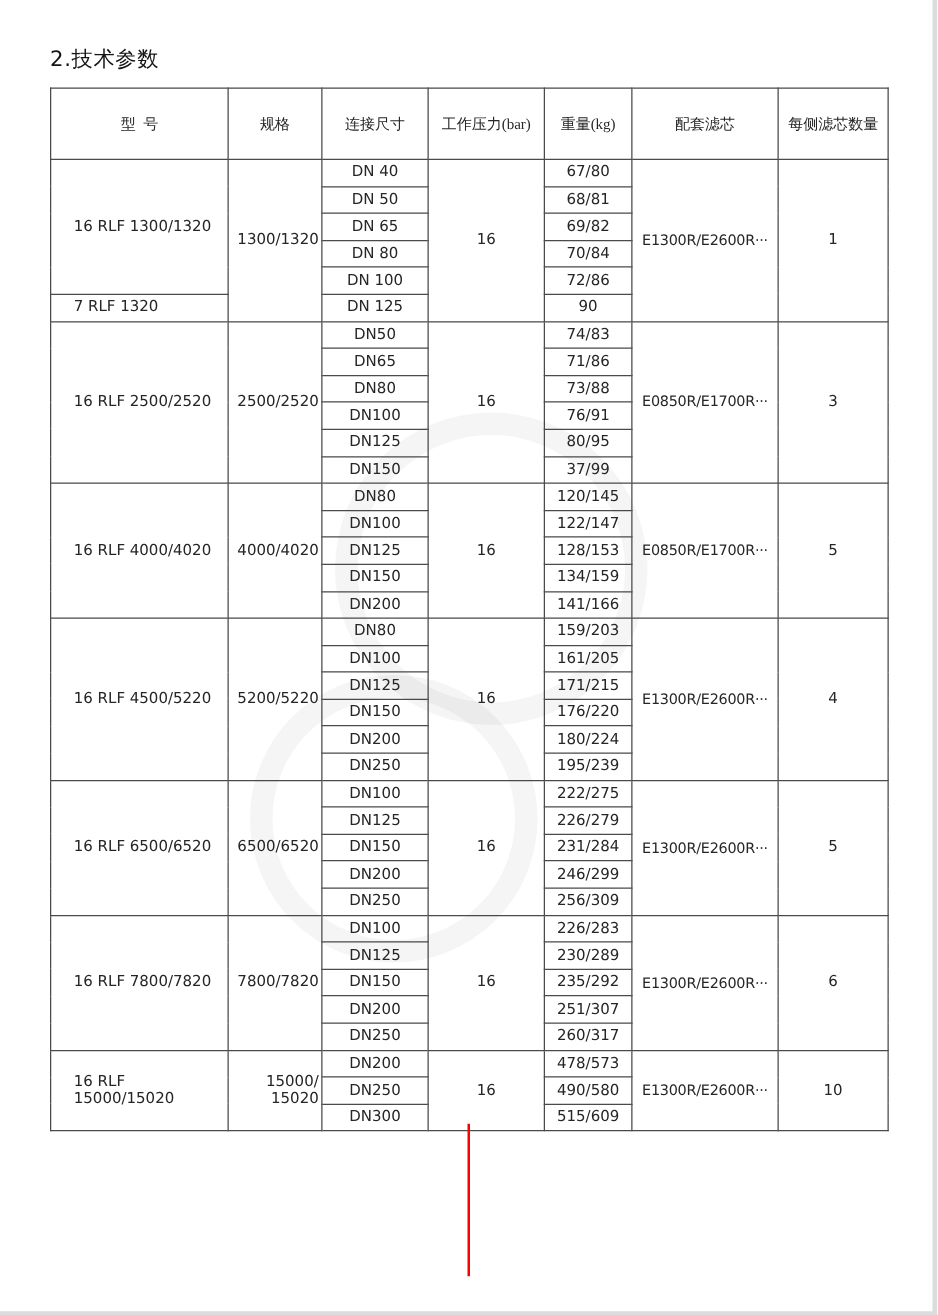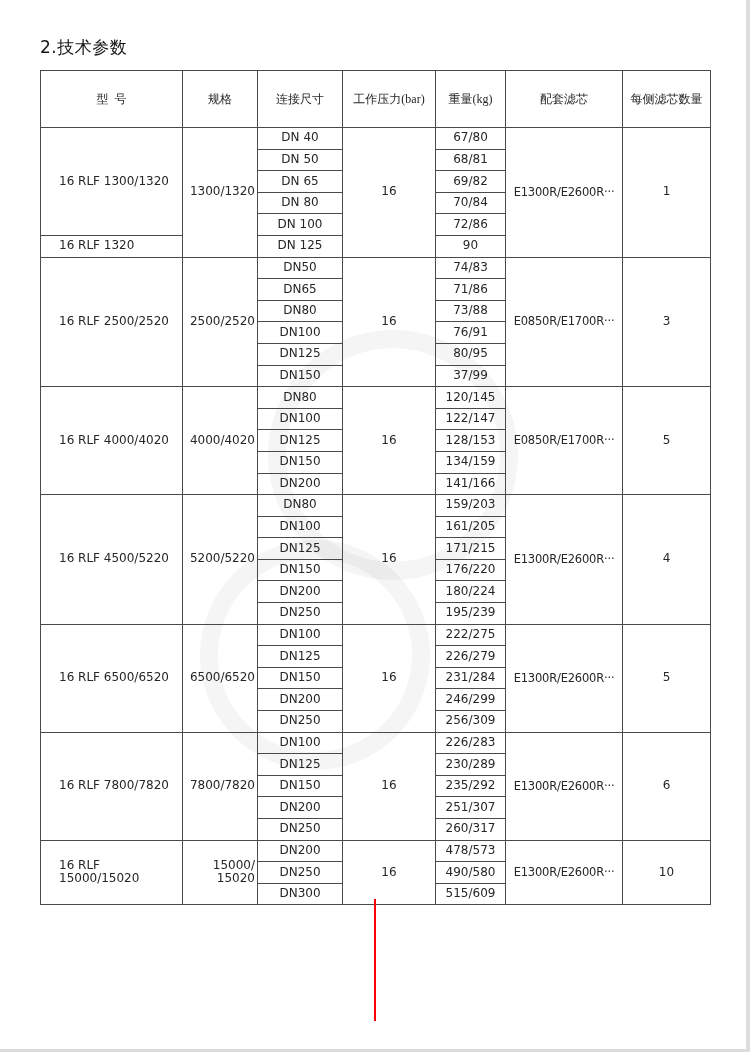--- a/index.html
+++ b/index.html
@@ -73,21 +73,21 @@
         </tr>
         <tr>
           <td>DN 80</td>
           <td>70/84</td>
         </tr>
         <tr>
           <td>DN 100</td>
           <td>72/86</td>
         </tr>
         <tr>
-          <td class="model">16 RLF 1320</td>
+          <td class="model">7 RLF 1320</td>
           <td>DN 125</td>
           <td>90</td>
         </tr>
         <tr>
           <td class="model" rowspan="6">16 RLF 2500/2520</td>
           <td class="spec" rowspan="6">2500/2520</td>
           <td>DN50</td>
           <td rowspan="6">16</td>
           <td>74/83</td>
           <td class="filter" rowspan="6">E0850R/E1700R···</td>

